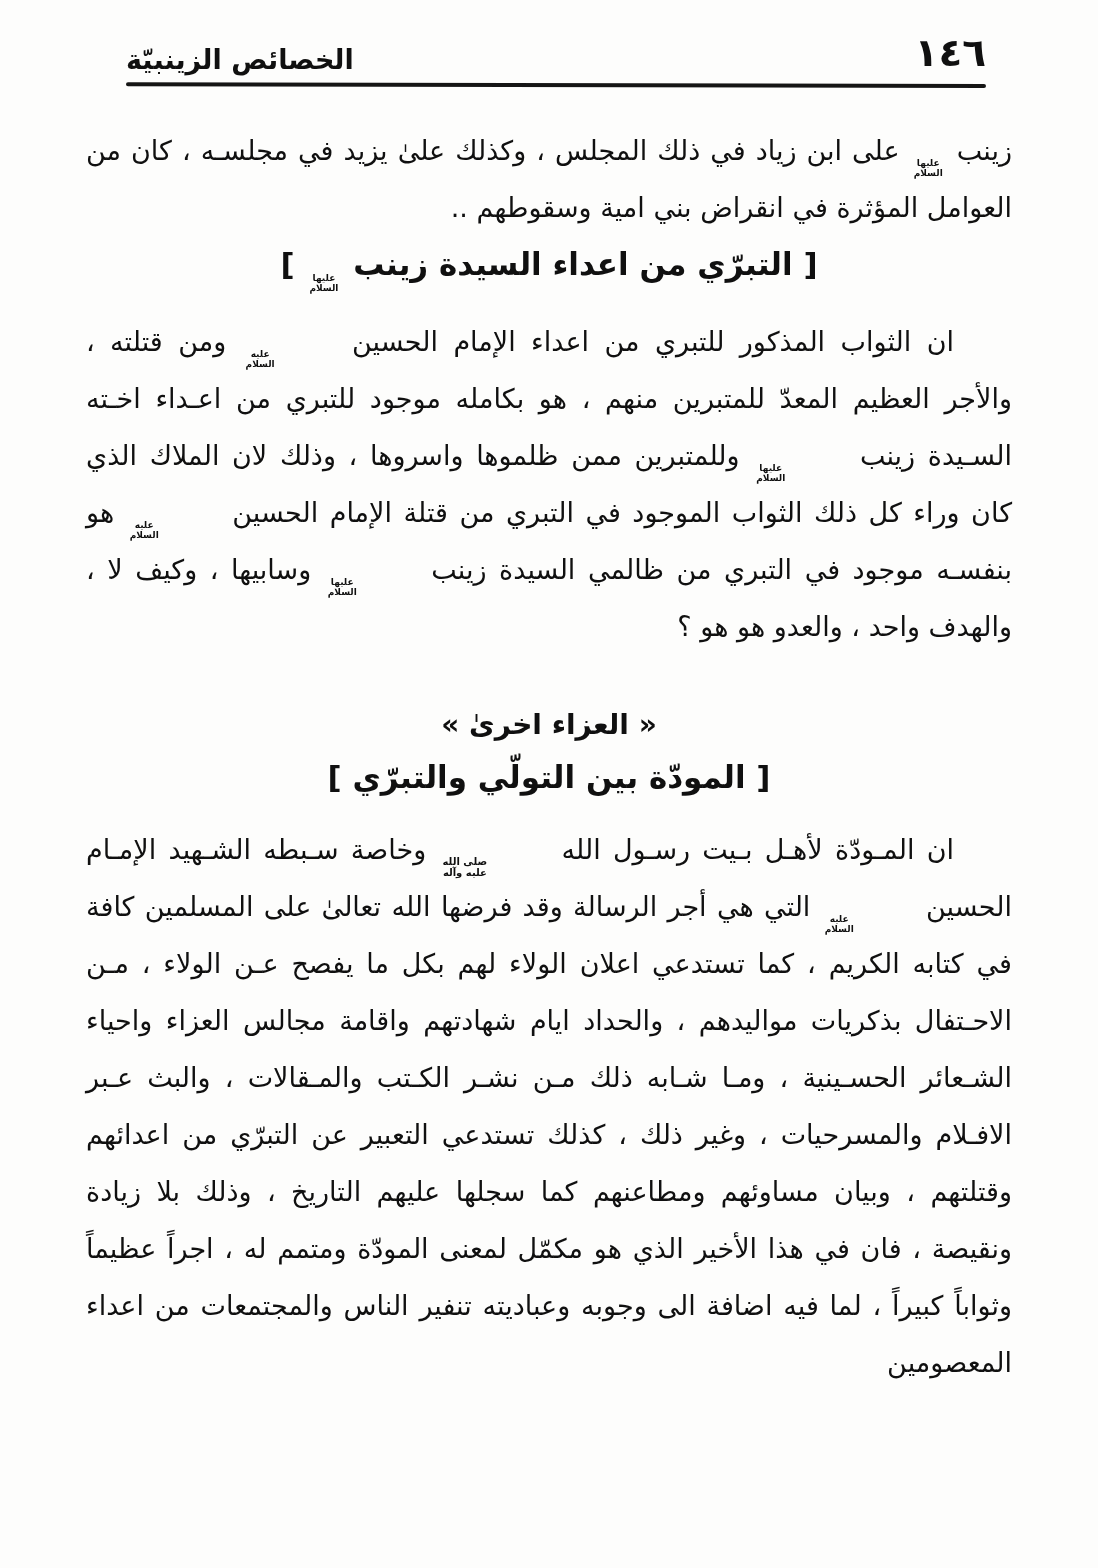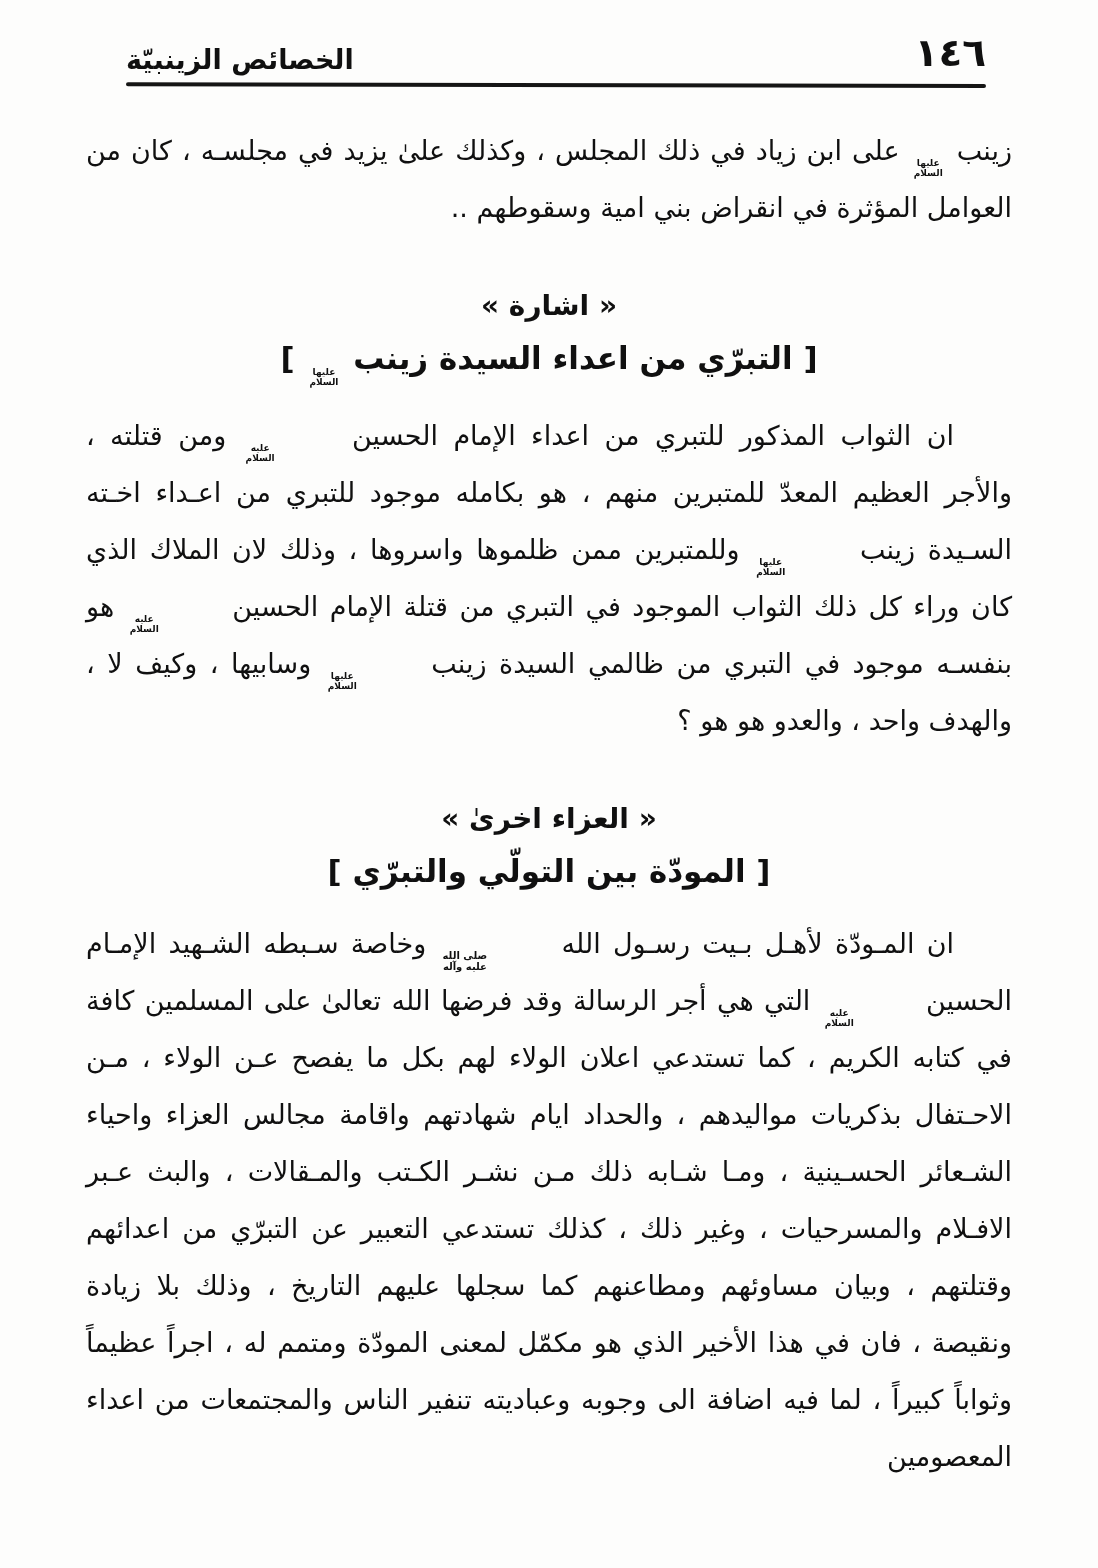--- a/index.html
+++ b/index.html
@@ -107,21 +107,20 @@
   <header class="header">
     <div class="page-number">١٤٦</div>
     <div class="running-title">الخصائص الزينبيّة</div>
   </header>
   <div class="header-rule"></div>
   <main class="body">
       <p class="para">زينب <span class="honorific alayha_assalam">
           <span class="t">عليها</span>
           <span class="t">السلام</span>
         </span> على ابن زياد في ذلك المجلس ، وكذلك علىٰ يزيد في مجلسـه ، كان من العوامل المؤثرة في انقراض بني امية وسقوطهم ..</p>
-      <div class="h-small">« اشارة »</div>
       <div class="h-main">[ التبرّي من اعداء السيدة زينب <span class="honorific alayha_assalam">
           <span class="t">عليها</span>
           <span class="t">السلام</span>
         </span> ]</div>
       <p class="para indent">ان الثواب المذكور للتبري من اعداء الإمام الحسين <span class="honorific alayhi_assalam">
           <span class="t">عليه</span>
           <span class="t">السلام</span>
         </span> ومن قتلته ، والأجر العظيم المعدّ للمتبرين منهم ، هو بكامله موجود للتبري من اعـداء اخـته السـيدة زينب <span class="honorific alayha_assalam">
           <span class="t">عليها</span>
           <span class="t">السلام</span>

